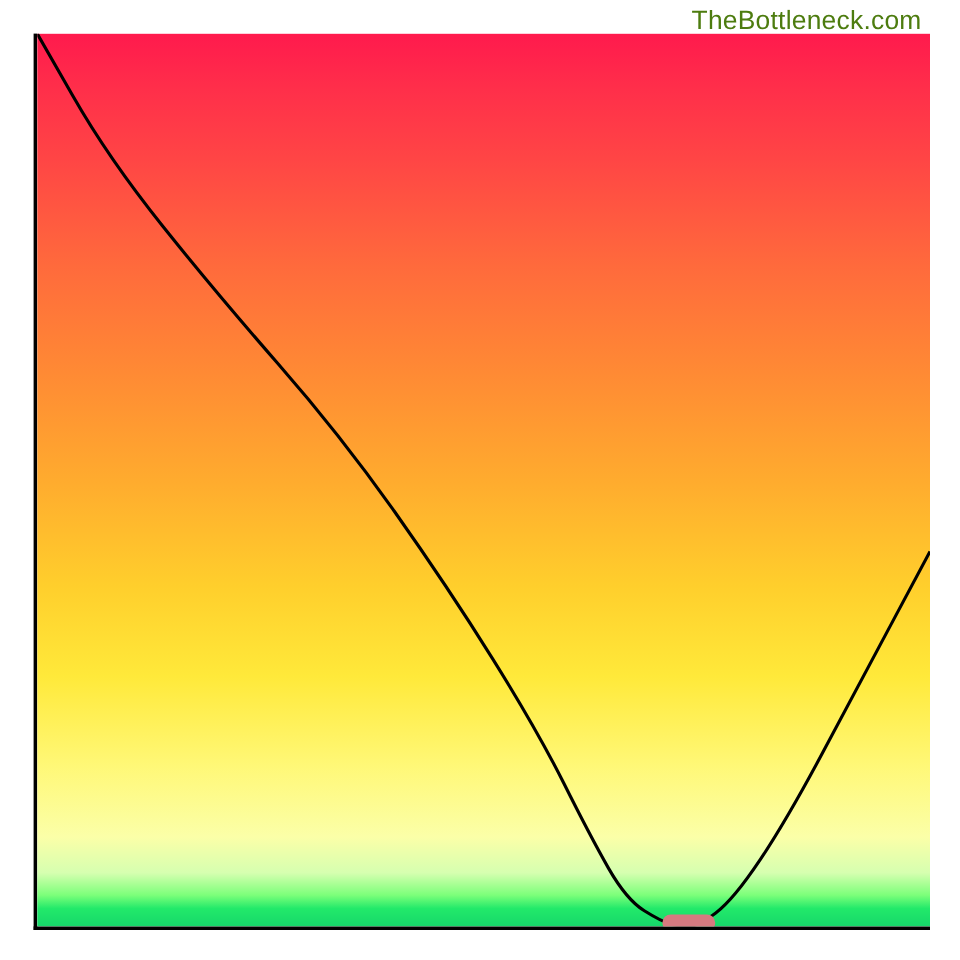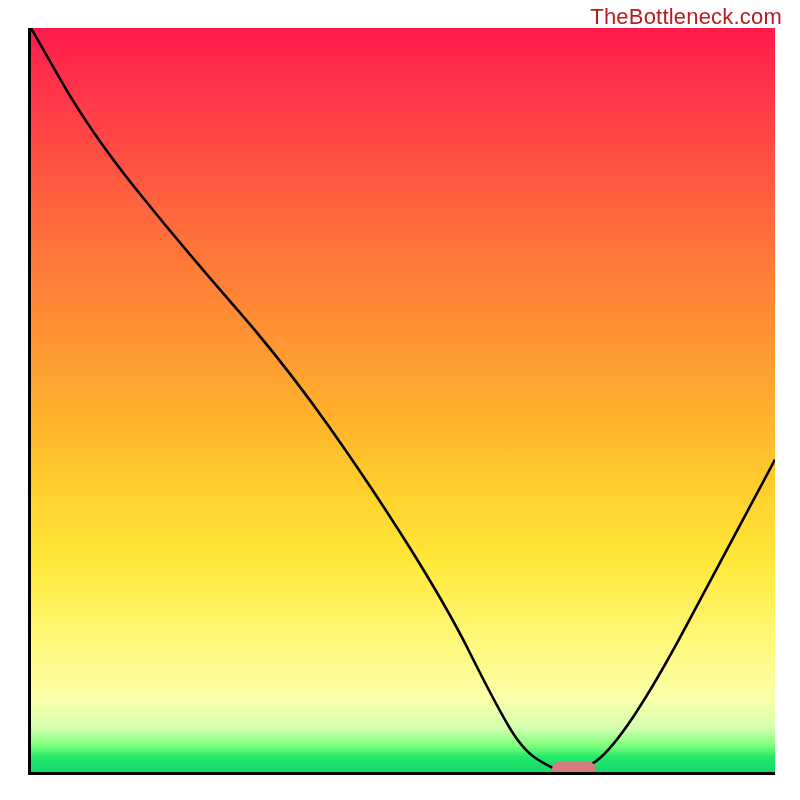--- a/index.html
+++ b/index.html
@@ -11,23 +11,23 @@
     font-family: Arial, Helvetica, sans-serif;
   }
   .container {
     position: relative;
     width: 800px;
     height: 800px;
   }
   .watermark {
     position: absolute;
     top: 4px;
-    right: 18px;
+    right: 32px;
     font-size: 22px;
-    color: #b91c1c;
+    color: #4d7c0f;
     font-weight: 500;
     letter-spacing: 0.2px;
   }
   .plot-area {
     position: absolute;
     left: 28px;
     top: 28px;
     width: 744px;
     height: 744px;
     border-left: 3px solid #000;

